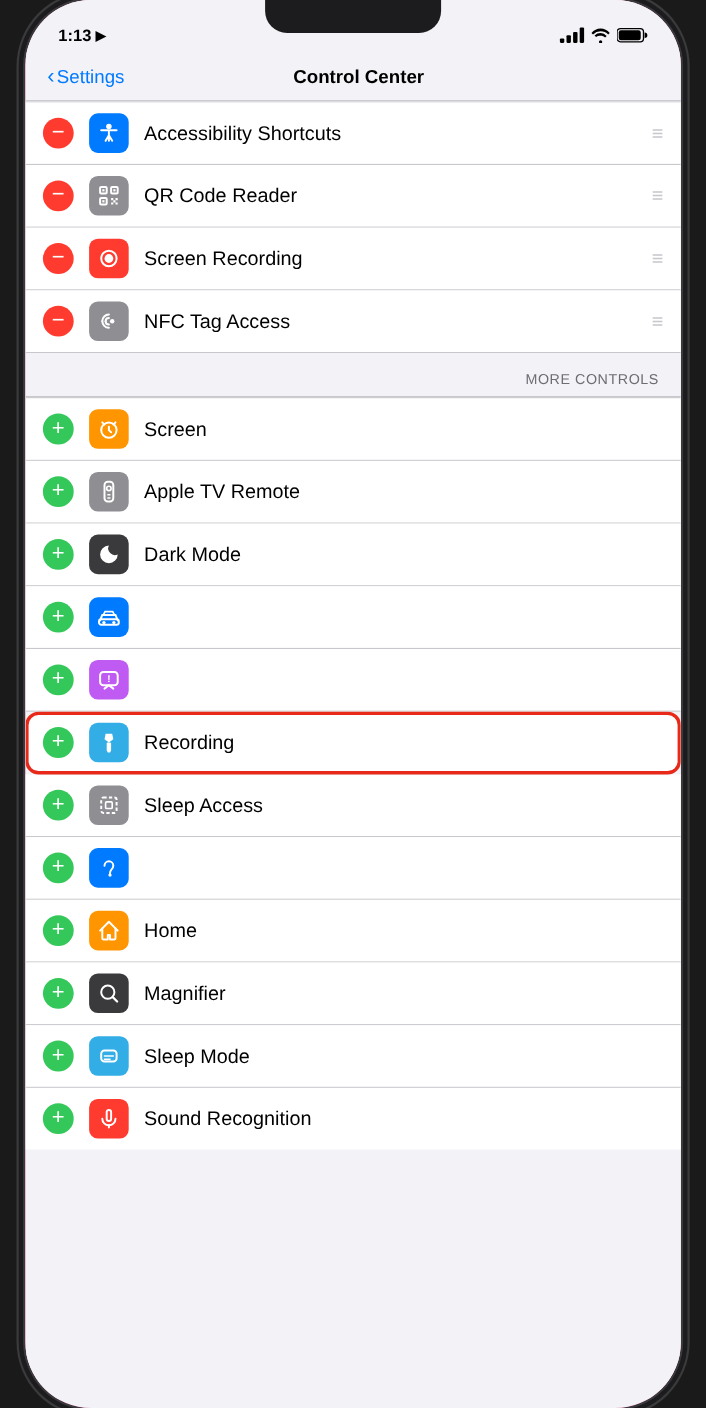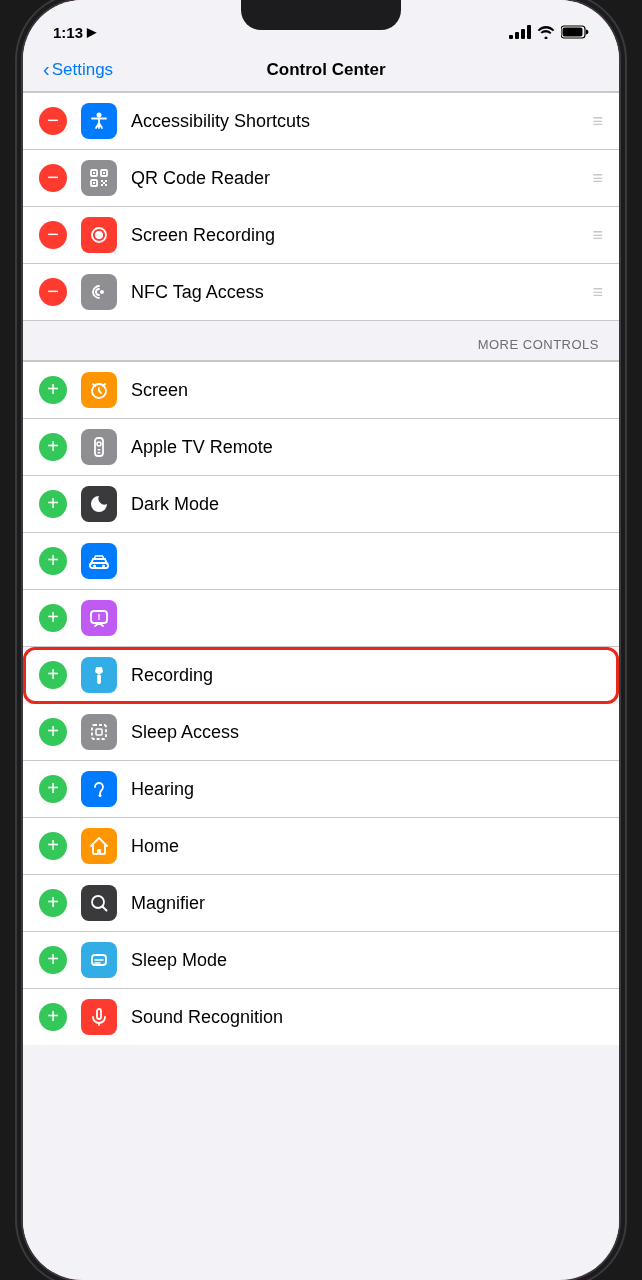--- a/index.html
+++ b/index.html
@@ -425,21 +425,20 @@
         </div>
 
         <div class="list-item">
           <button class="btn-add">+</button>
           <div class="item-icon icon-blue">
             <svg width="22" height="22" viewBox="0 0 22 22" fill="none">
               <path d="M7 9a4 4 0 1 1 8 0c0 2-1 3-2 4s-1 2-1 3" stroke="white" stroke-width="1.8" stroke-linecap="round"></path>
               <circle cx="12" cy="17.5" r="1.5" fill="white"></circle>
             </svg>
           </div>
-          <span class="item-label">Hearing</span>
         </div>
 
         <div class="list-item">
           <button class="btn-add">+</button>
           <div class="item-icon icon-orange">
             <svg width="22" height="22" viewBox="0 0 22 22" fill="none">
               <path d="M3 11l8-8 8 8" stroke="white" stroke-width="1.8" stroke-linecap="round" stroke-linejoin="round"></path>
               <path d="M5 9v9a1 1 0 0 0 1 1h4v-4h2v4h4a1 1 0 0 0 1-1V9" stroke="white" stroke-width="1.8" stroke-linecap="round" stroke-linejoin="round"></path>
             </svg>
           </div>

